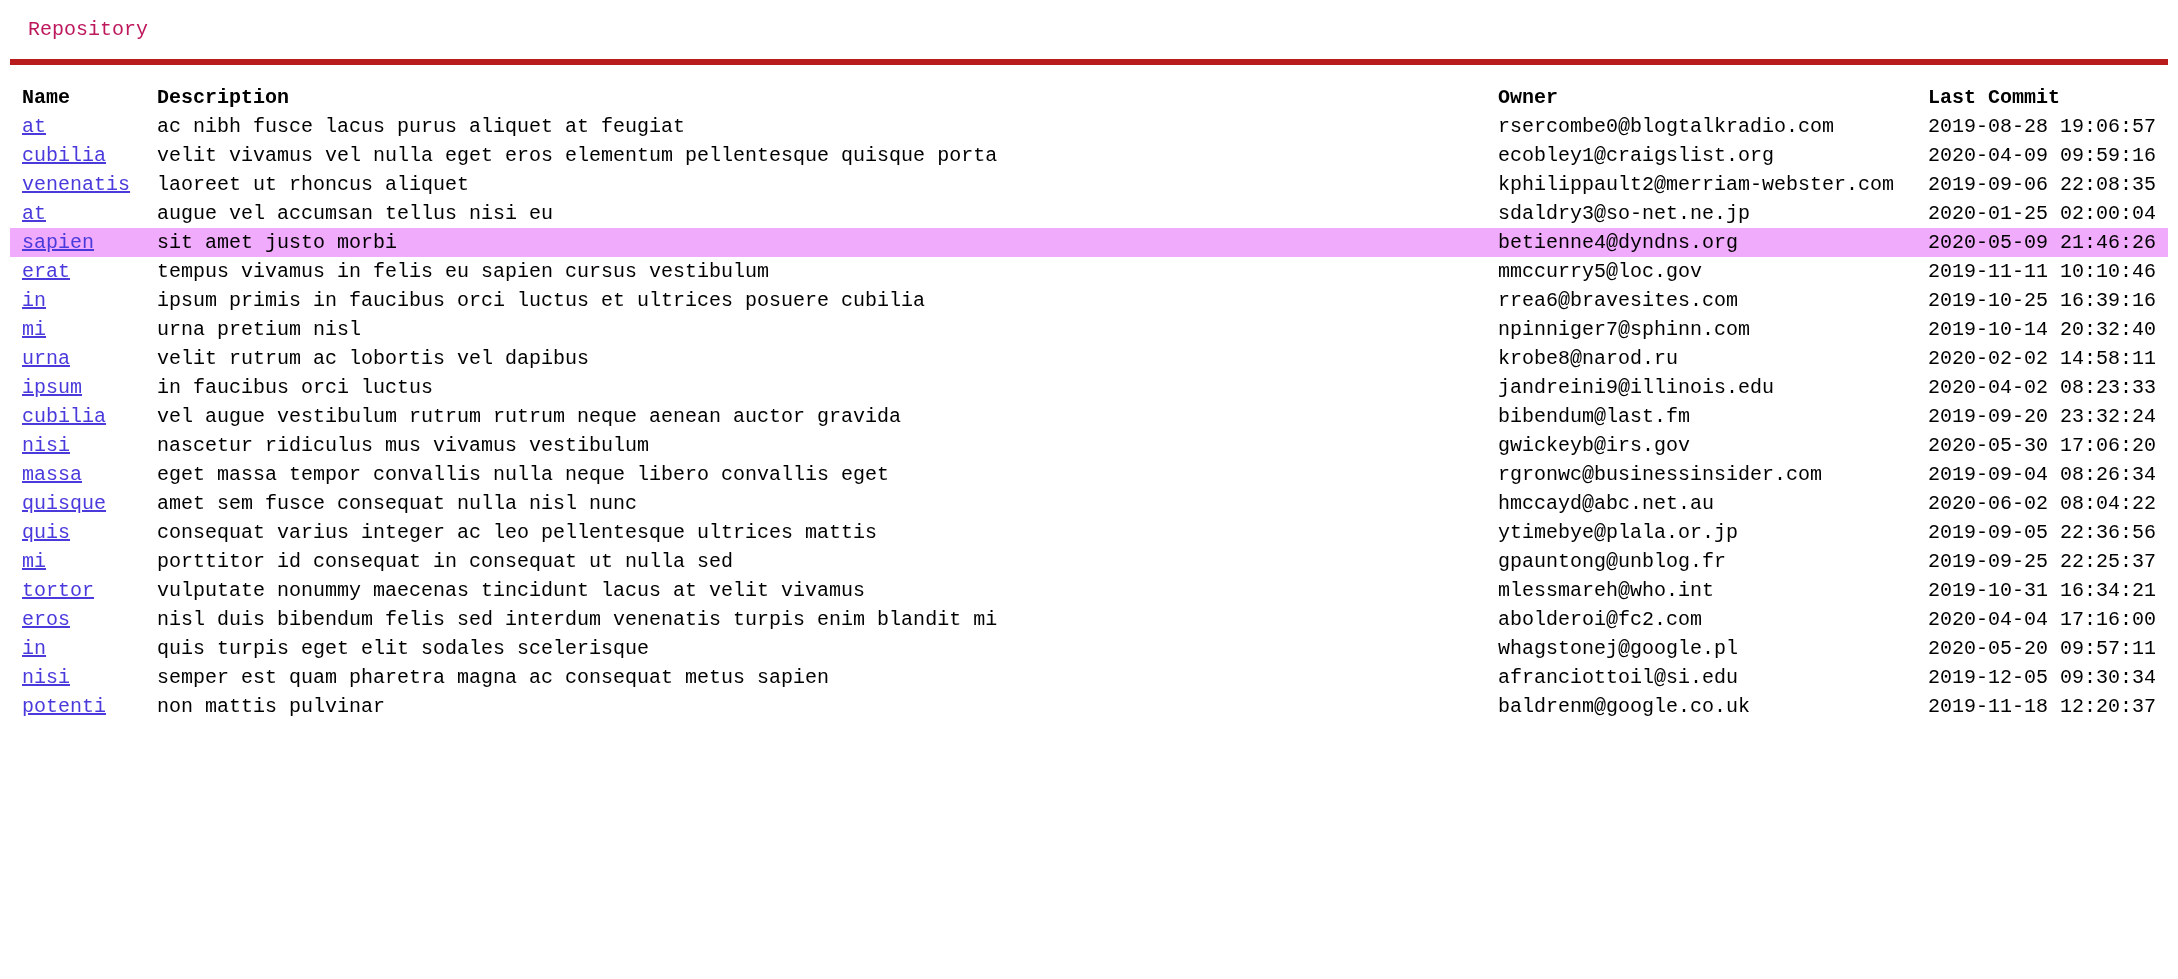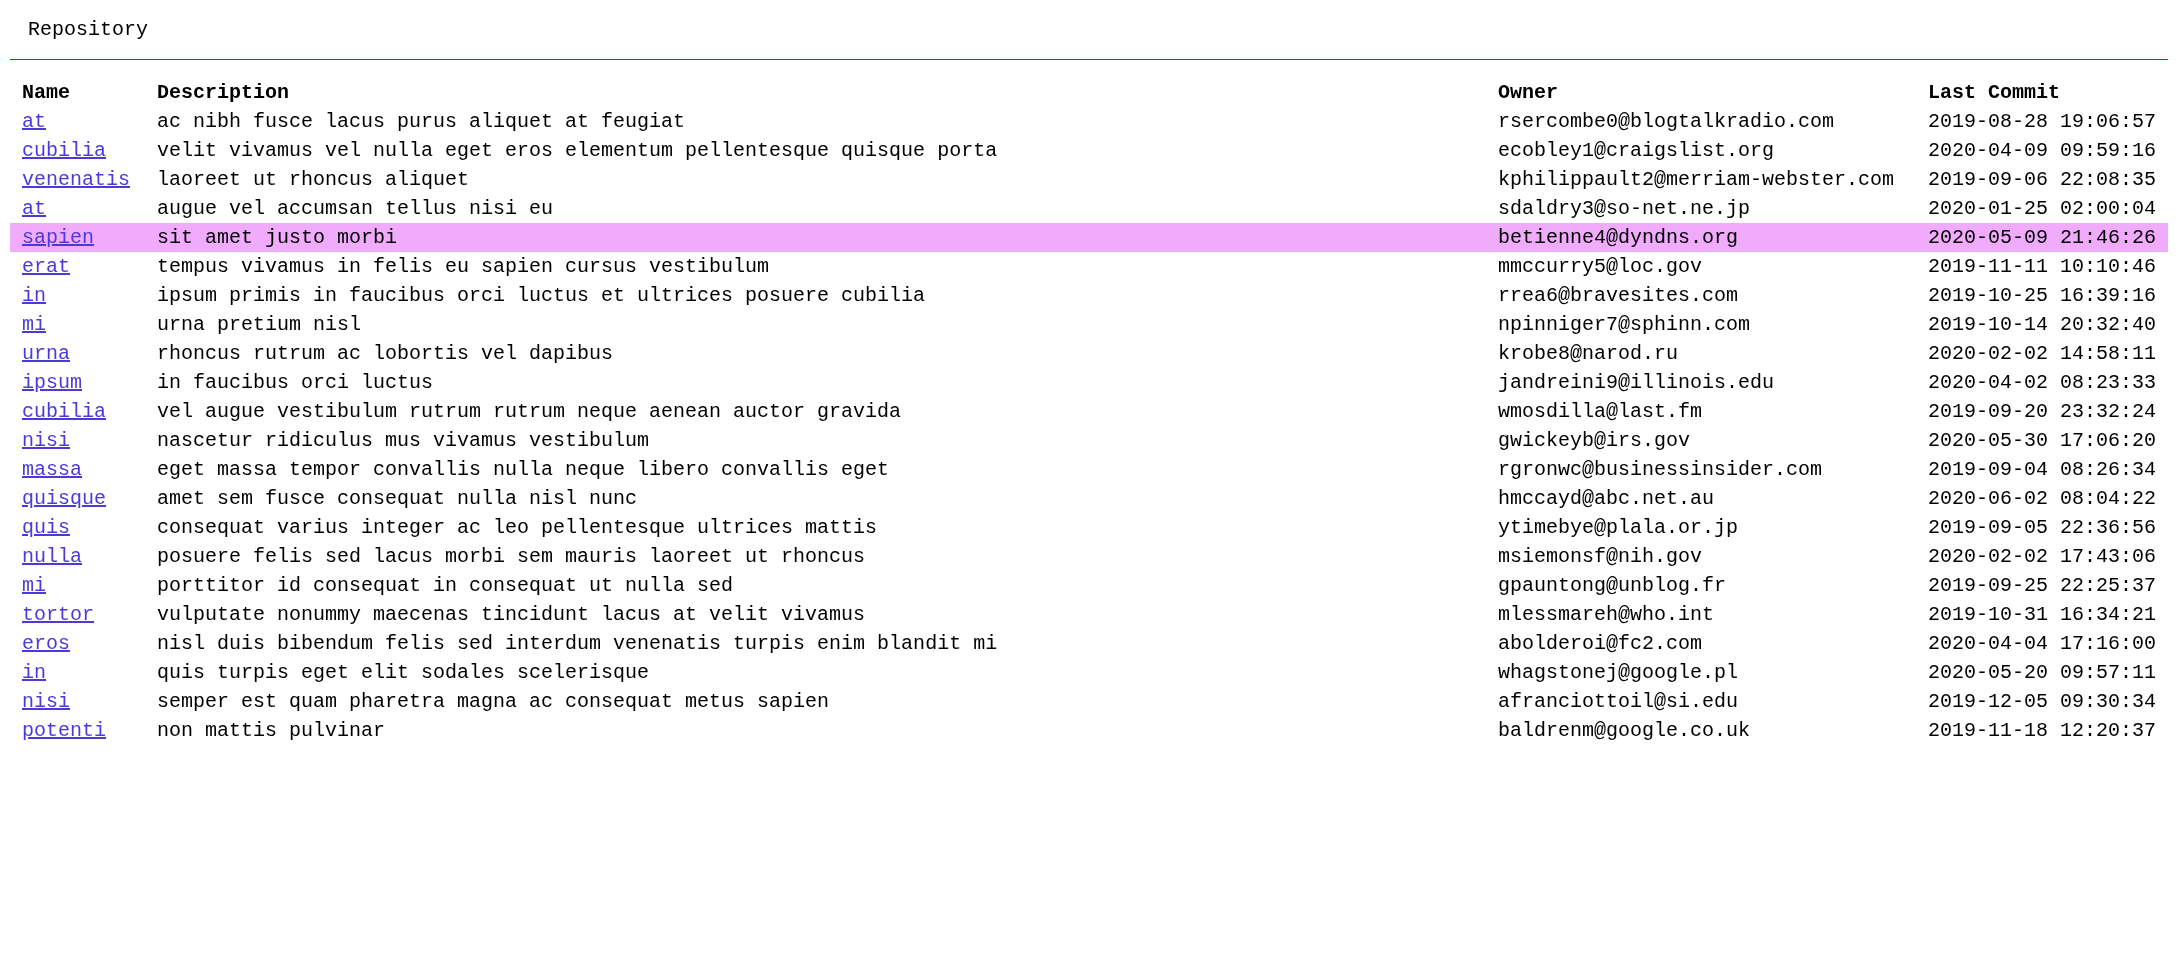--- a/index.html
+++ b/index.html
@@ -4,25 +4,25 @@
 <style>
   * { margin: 0; padding: 0; box-sizing: border-box; }
   body {
     font-family: "Courier New", Courier, monospace;
     font-size: 20px;
     color: #000;
     background: #fff;
     padding: 18px 10px;
   }
   .page-title {
-    color: #000000;
+    color: #be185d;
     font-size: 20px;
     padding-left: 18px;
     padding-bottom: 18px;
-    border-bottom: 1px solid #b91c1c;
+    border-bottom: 6px solid #b91c1c;
   }
   table {
     width: 100%;
     border-collapse: collapse;
     margin-top: 18px;
   }
   th, td {
     text-align: left;
     padding: 2px 12px;
     white-space: nowrap;
@@ -106,34 +106,34 @@
         <td>2019-10-25 16:39:16</td>
       </tr>
       <tr>
         <td class="name"><a href="#">mi</a></td>
         <td>urna pretium nisl</td>
         <td>npinniger7@sphinn.com</td>
         <td>2019-10-14 20:32:40</td>
       </tr>
       <tr>
         <td class="name"><a href="#">urna</a></td>
-        <td>rhoncus rutrum ac lobortis vel dapibus</td>
+        <td>velit rutrum ac lobortis vel dapibus</td>
         <td>krobe8@narod.ru</td>
         <td>2020-02-02 14:58:11</td>
       </tr>
       <tr>
         <td class="name"><a href="#">ipsum</a></td>
         <td>in faucibus orci luctus</td>
         <td>jandreini9@illinois.edu</td>
         <td>2020-04-02 08:23:33</td>
       </tr>
       <tr>
         <td class="name"><a href="#">cubilia</a></td>
         <td>vel augue vestibulum rutrum rutrum neque aenean auctor gravida</td>
-        <td>wmosdilla@last.fm</td>
+        <td>bibendum@last.fm</td>
         <td>2019-09-20 23:32:24</td>
       </tr>
       <tr>
         <td class="name"><a href="#">nisi</a></td>
         <td>nascetur ridiculus mus vivamus vestibulum</td>
         <td>gwickeyb@irs.gov</td>
         <td>2020-05-30 17:06:20</td>
       </tr>
       <tr>
         <td class="name"><a href="#">massa</a></td>
@@ -145,26 +145,20 @@
         <td class="name"><a href="#">quisque</a></td>
         <td>amet sem fusce consequat nulla nisl nunc</td>
         <td>hmccayd@abc.net.au</td>
         <td>2020-06-02 08:04:22</td>
       </tr>
       <tr>
         <td class="name"><a href="#">quis</a></td>
         <td>consequat varius integer ac leo pellentesque ultrices mattis</td>
         <td>ytimebye@plala.or.jp</td>
         <td>2019-09-05 22:36:56</td>
-      </tr>
-      <tr>
-        <td class="name"><a href="#">nulla</a></td>
-        <td>posuere felis sed lacus morbi sem mauris laoreet ut rhoncus</td>
-        <td>msiemonsf@nih.gov</td>
-        <td>2020-02-02 17:43:06</td>
       </tr>
       <tr>
         <td class="name"><a href="#">mi</a></td>
         <td>porttitor id consequat in consequat ut nulla sed</td>
         <td>gpauntong@unblog.fr</td>
         <td>2019-09-25 22:25:37</td>
       </tr>
       <tr>
         <td class="name"><a href="#">tortor</a></td>
         <td>vulputate nonummy maecenas tincidunt lacus at velit vivamus</td>

